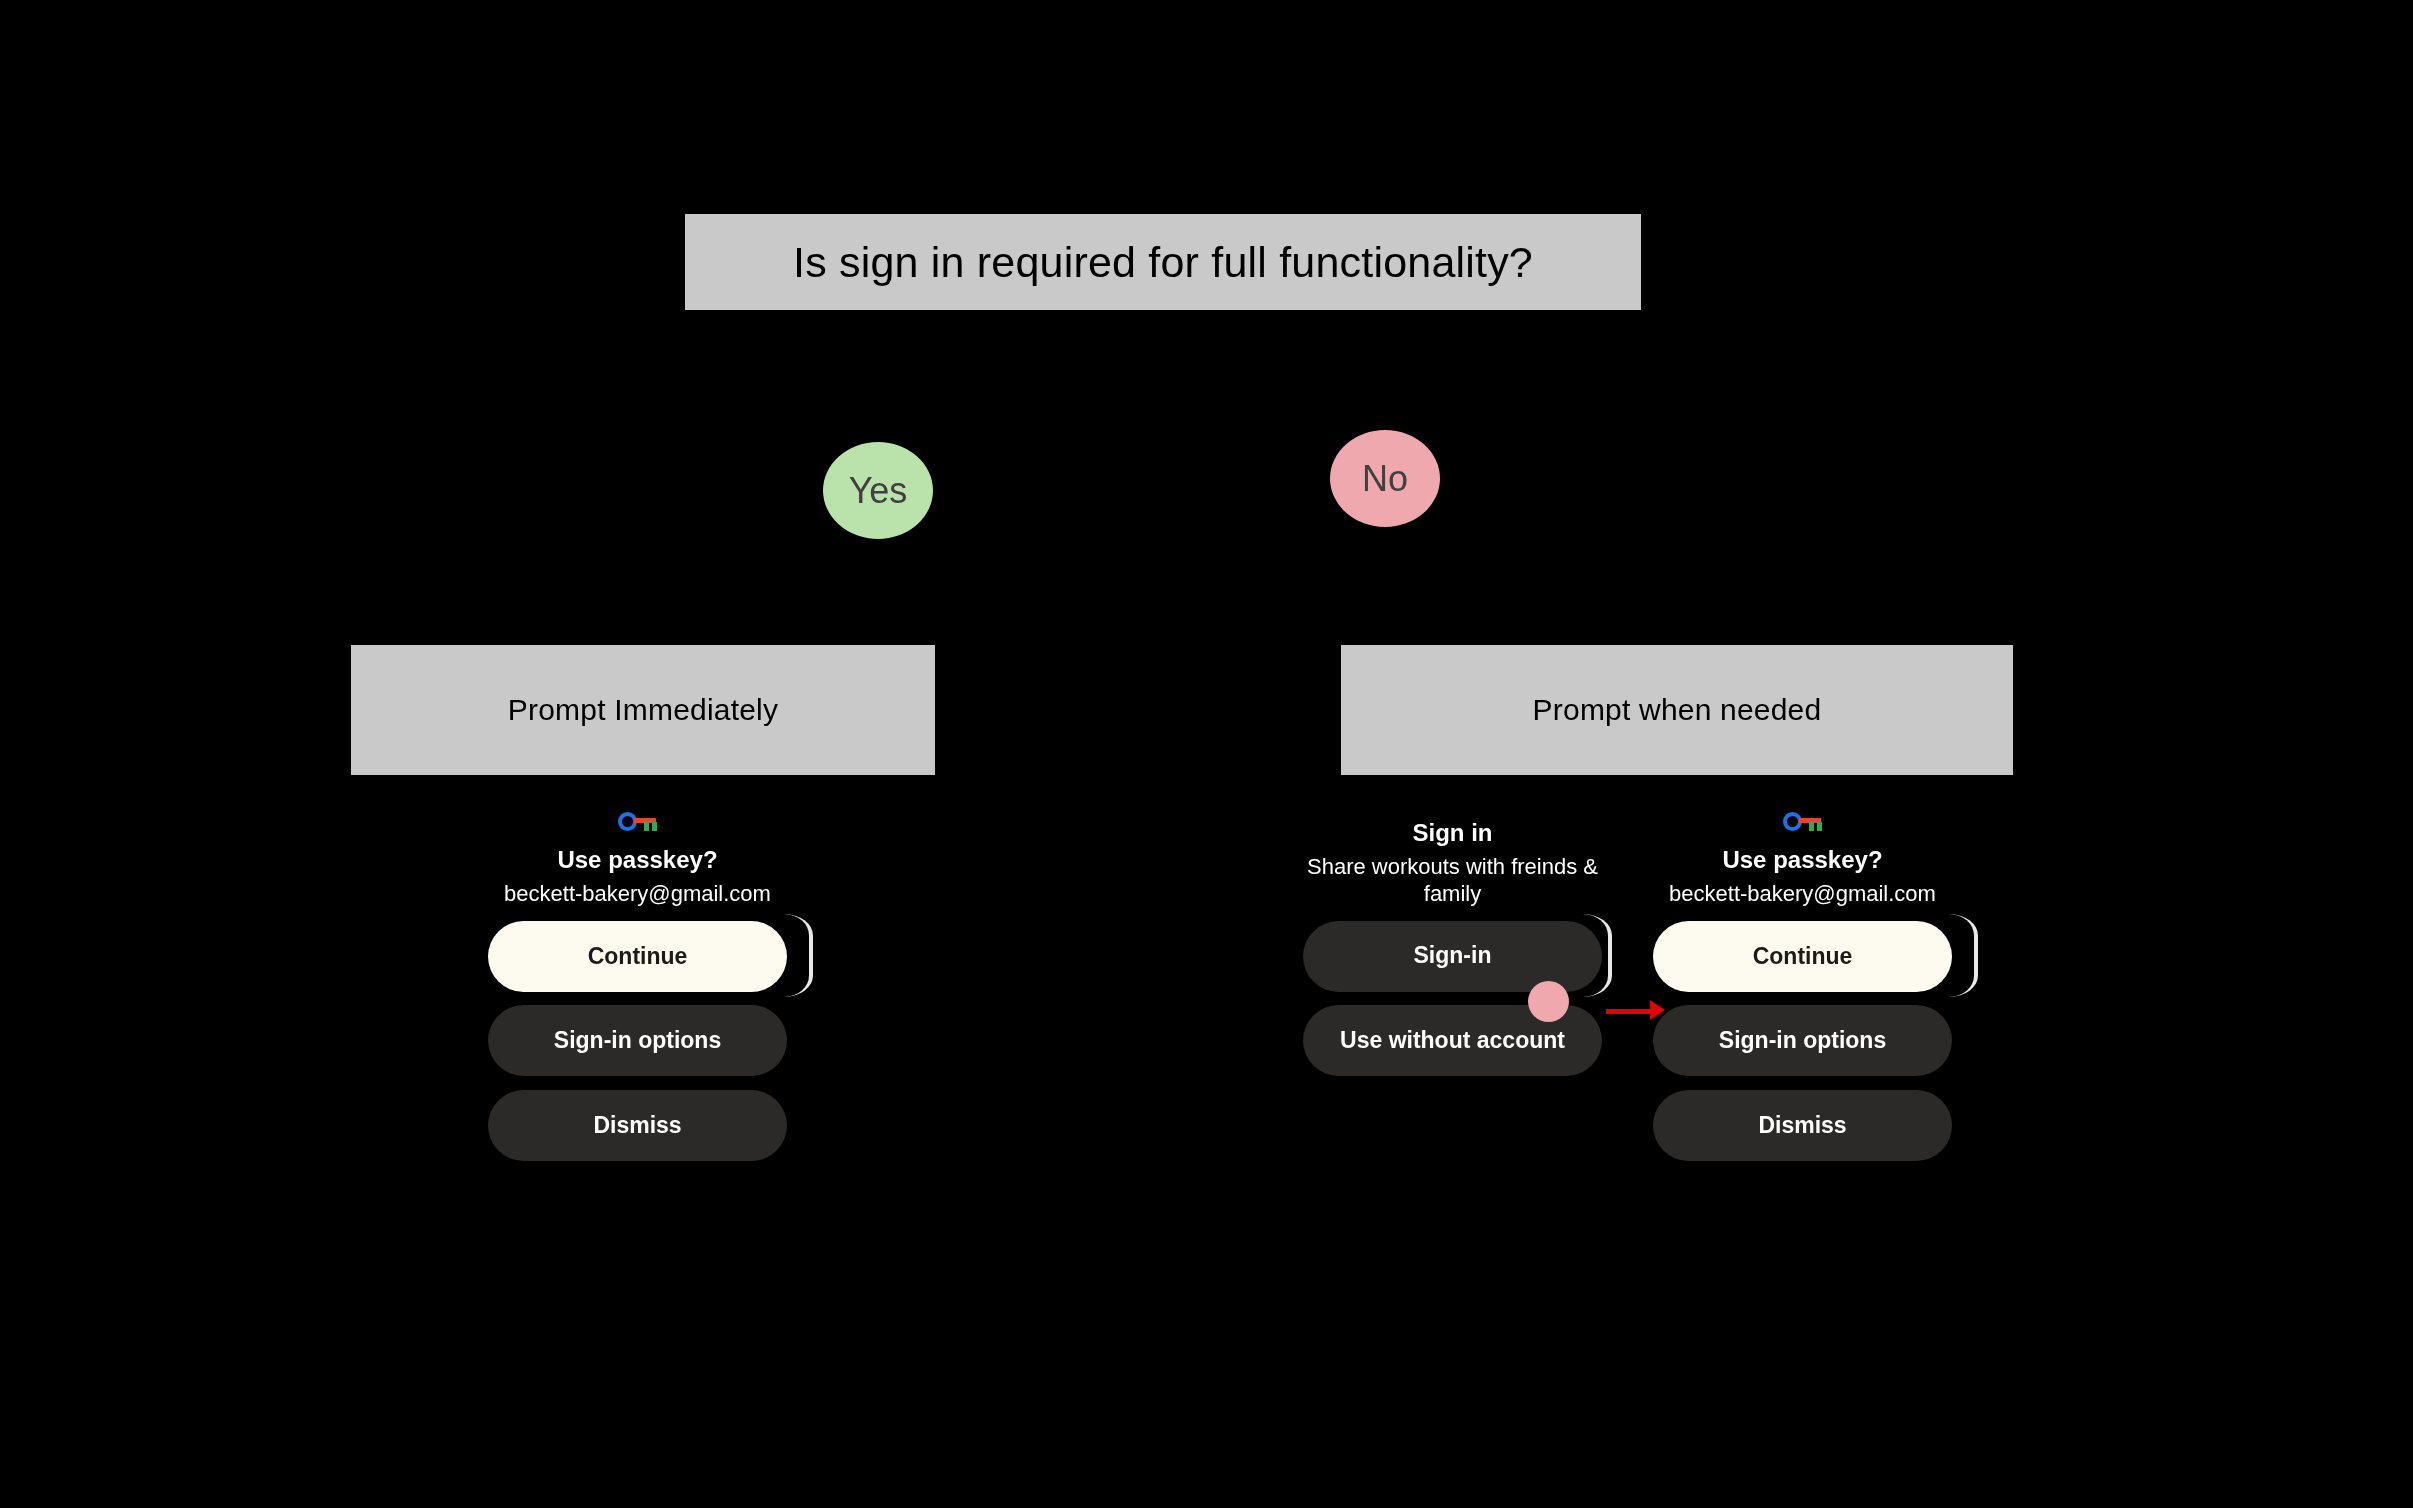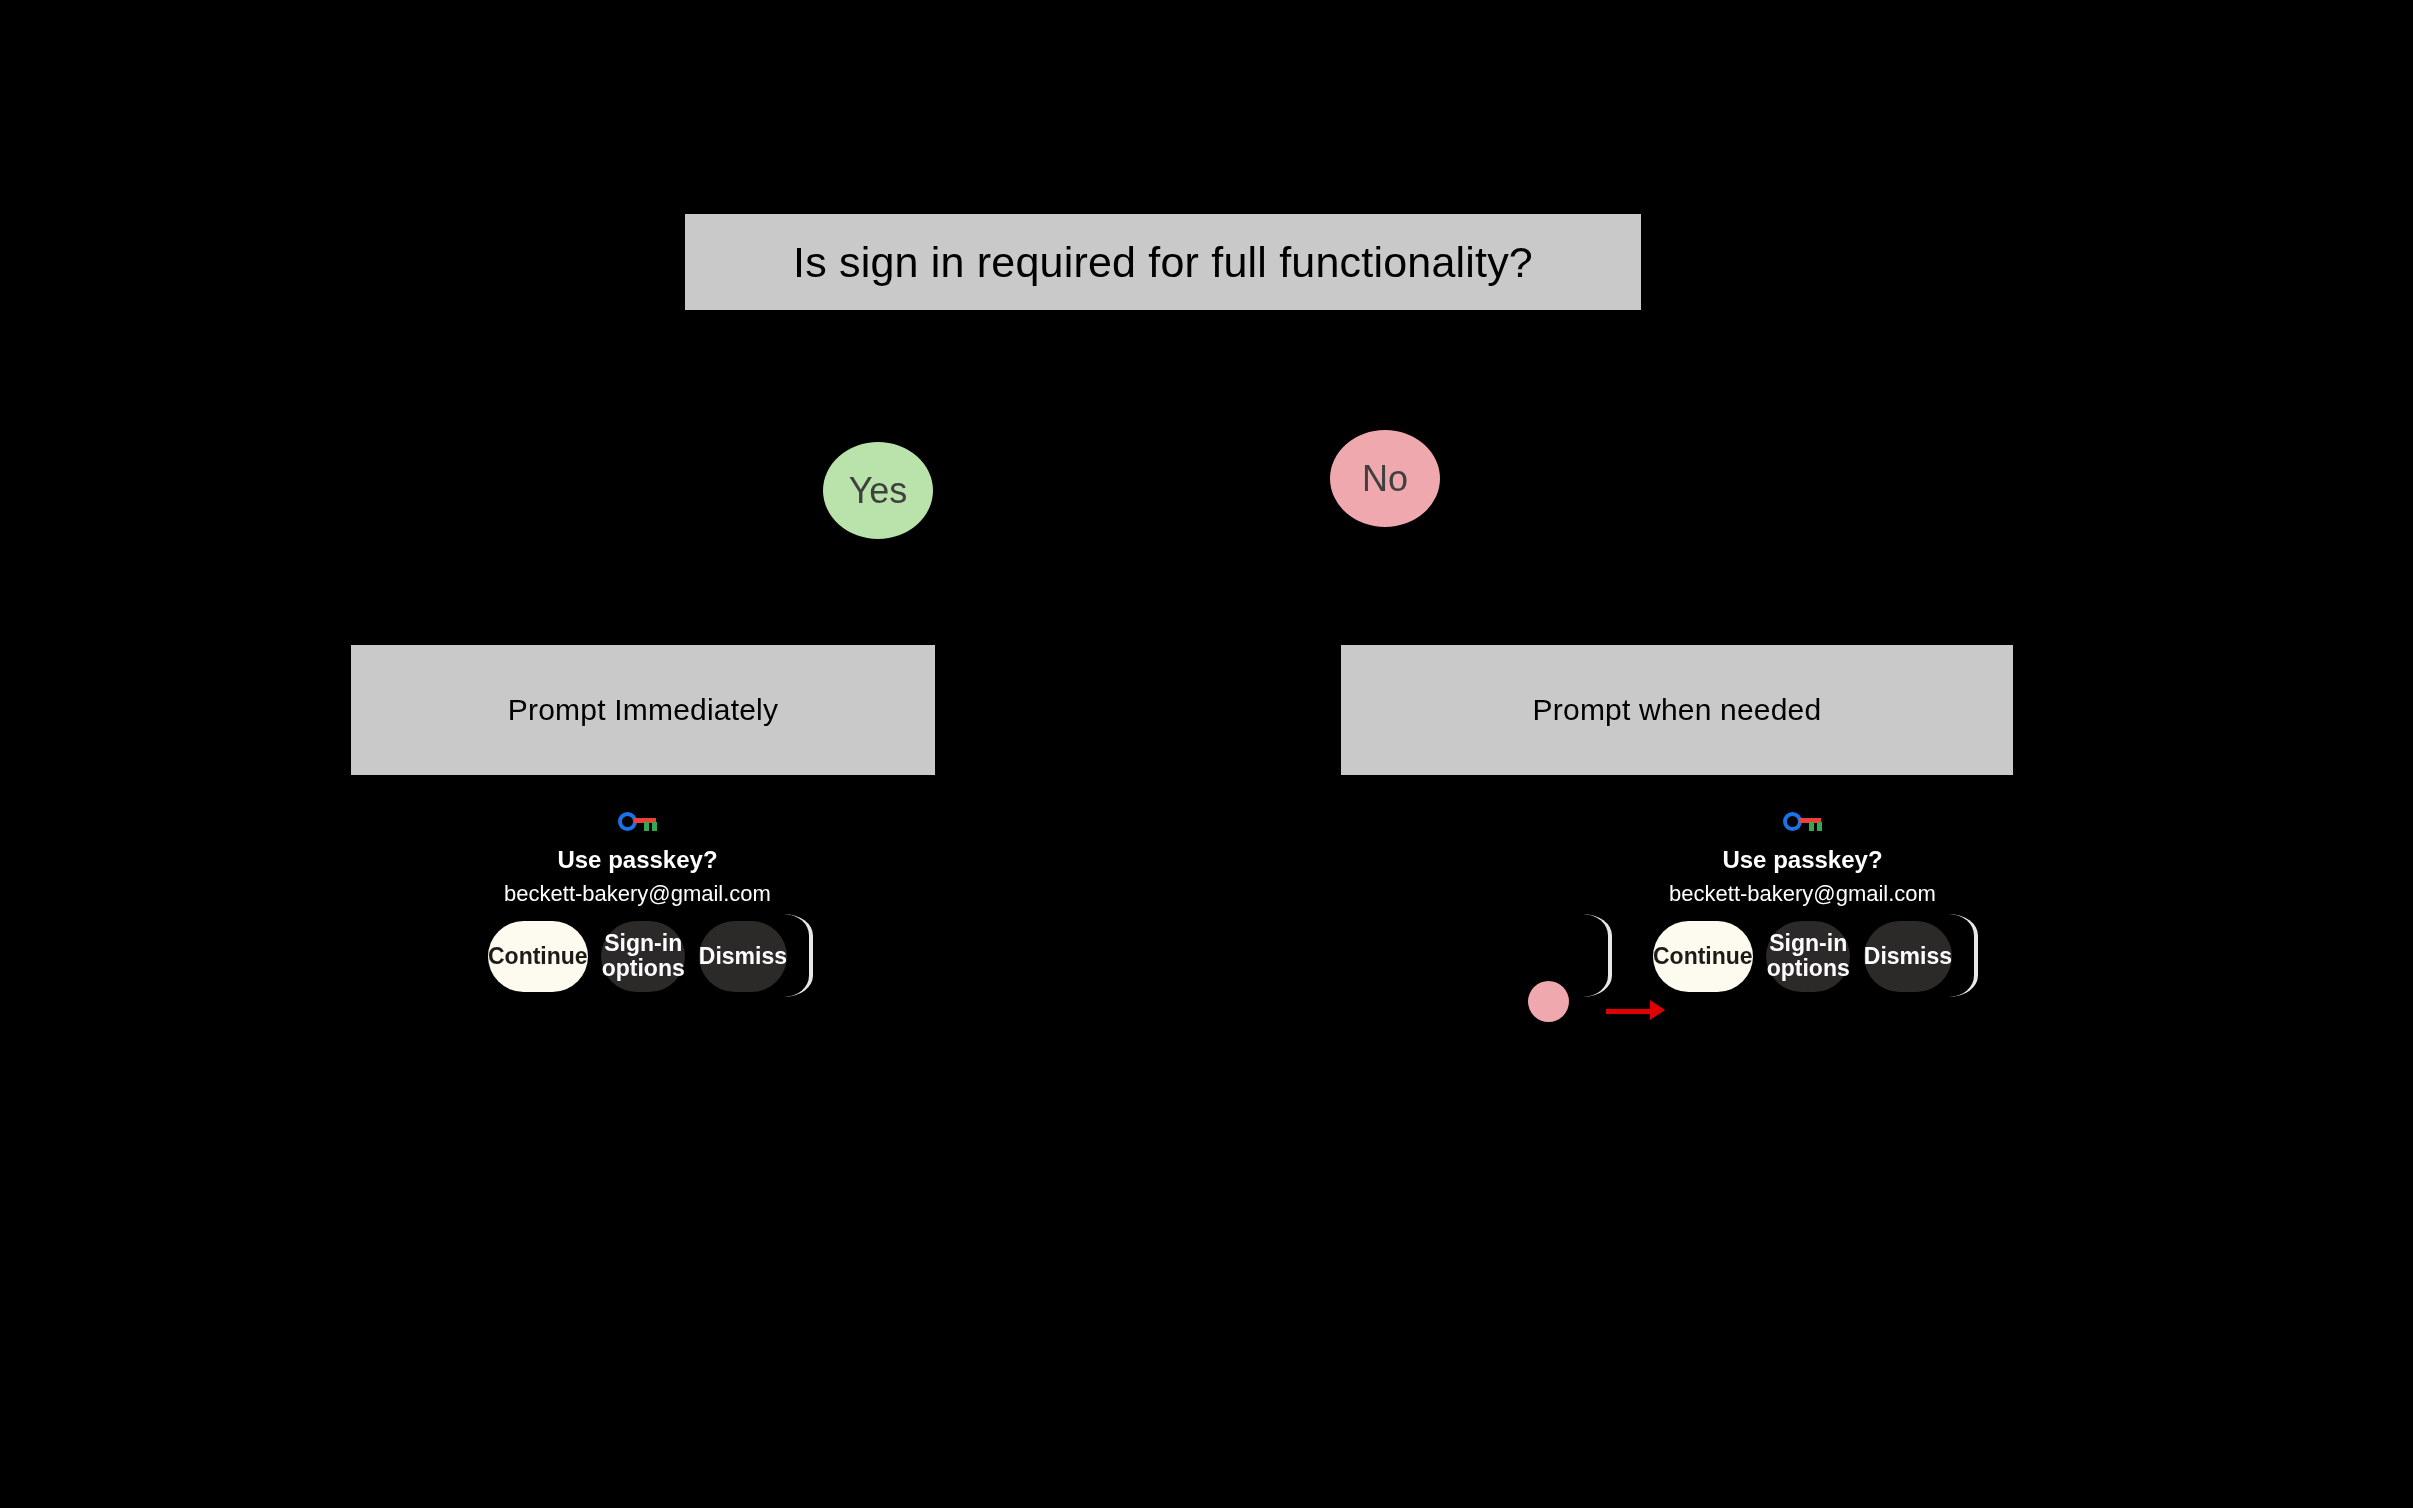--- a/index.html
+++ b/index.html
@@ -120,21 +120,21 @@
     line-height: 1.1;
   }
   .btn.primary {
     background: #fdfbef;
     color: #1c1b17;
   }
   .btn.secondary {
     background: #2b2a28;
     color: #ffffff;
   }
-  .btn-stack { margin-top: 13.5px; display: flex; flex-direction: row; gap: 13.5px; }
+  .btn-stack { margin-top: 13.5px; display: flex; flex-direction: column; gap: 13.5px; }
 
   
   .key-icon {
     width: 39px;
     height: 25px;
     margin: 0 auto 11.6px auto;
     position: relative;
   }
   .key-icon .ring {
     position: absolute;
@@ -227,20 +227,28 @@
     <div class="sheet-title">Use passkey?</div>
     <div class="sheet-sub">beckett-bakery@gmail.com</div>
     <div class="btn-stack">
       <div class="btn primary">Continue</div>
       <div class="btn secondary">Sign-in options</div>
       <div class="btn secondary">Dismiss</div>
     </div>
   </div>
   <div class="edge" style="left:784px; top:914px;"></div>
 
+  <div class="mock" style="left:1303px; top:819px; width:299px;">
+    <div class="sheet-title">Sign in</div>
+    <div class="sheet-sub">Share workouts with freinds &amp; family</div>
+    <div class="btn-stack">
+      <div class="btn secondary">Sign-in</div>
+      <div class="btn secondary">Use without account</div>
+    </div>
+  </div>
   <div class="cursor-dot" style="left:1528px; top:981px;"></div>
   <div class="edge" style="left:1583px; top:914px;"></div>
 
   <div class="red-arrow-line" style="left:1606px; top:1009px; width:46px;"></div>
   <div class="red-arrow-head" style="left:1650px; top:1000px;"></div>
 
   <div class="mock" style="left:1653px; top:809px; width:299px;">
     <div class="key-icon">
       <span class="ring"></span>
         <span class="shaft"></span>

